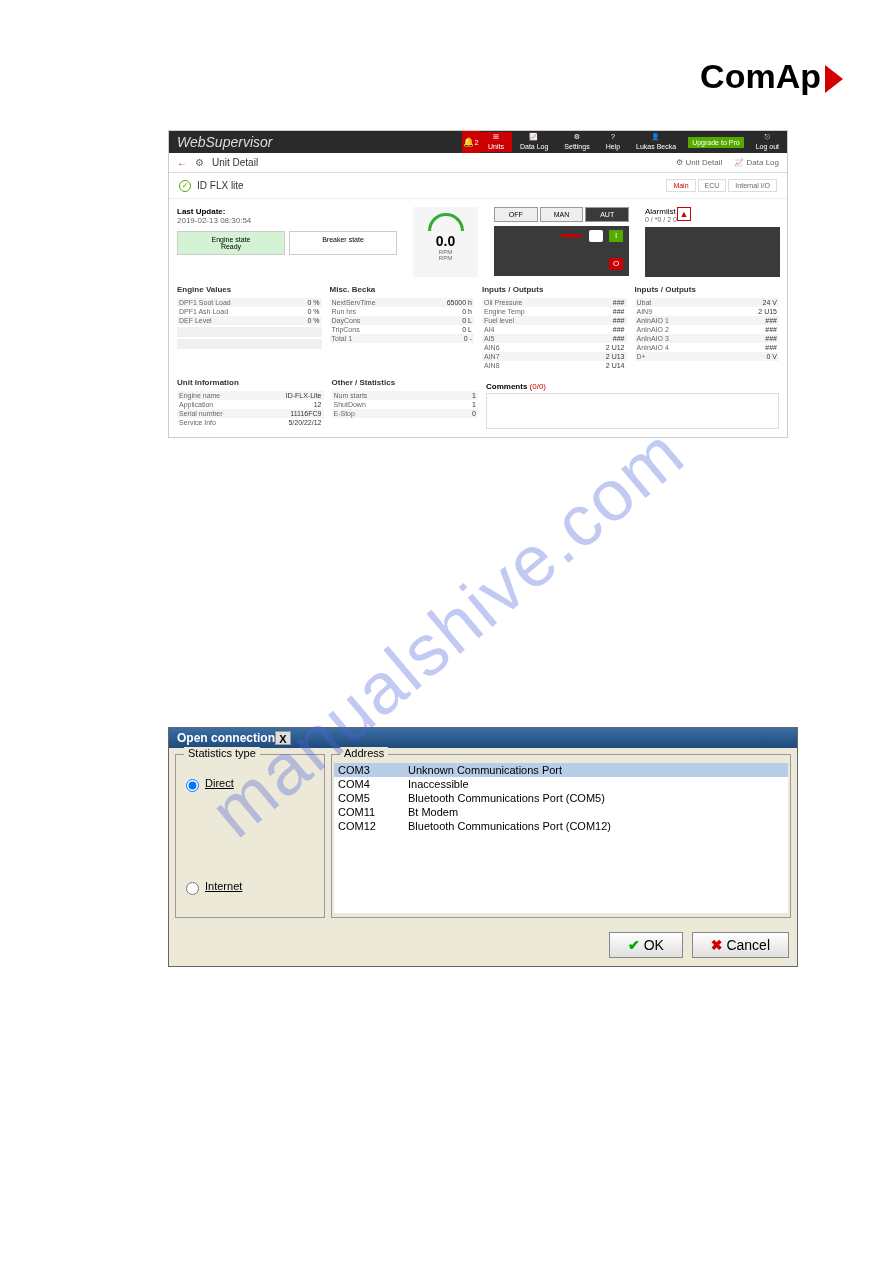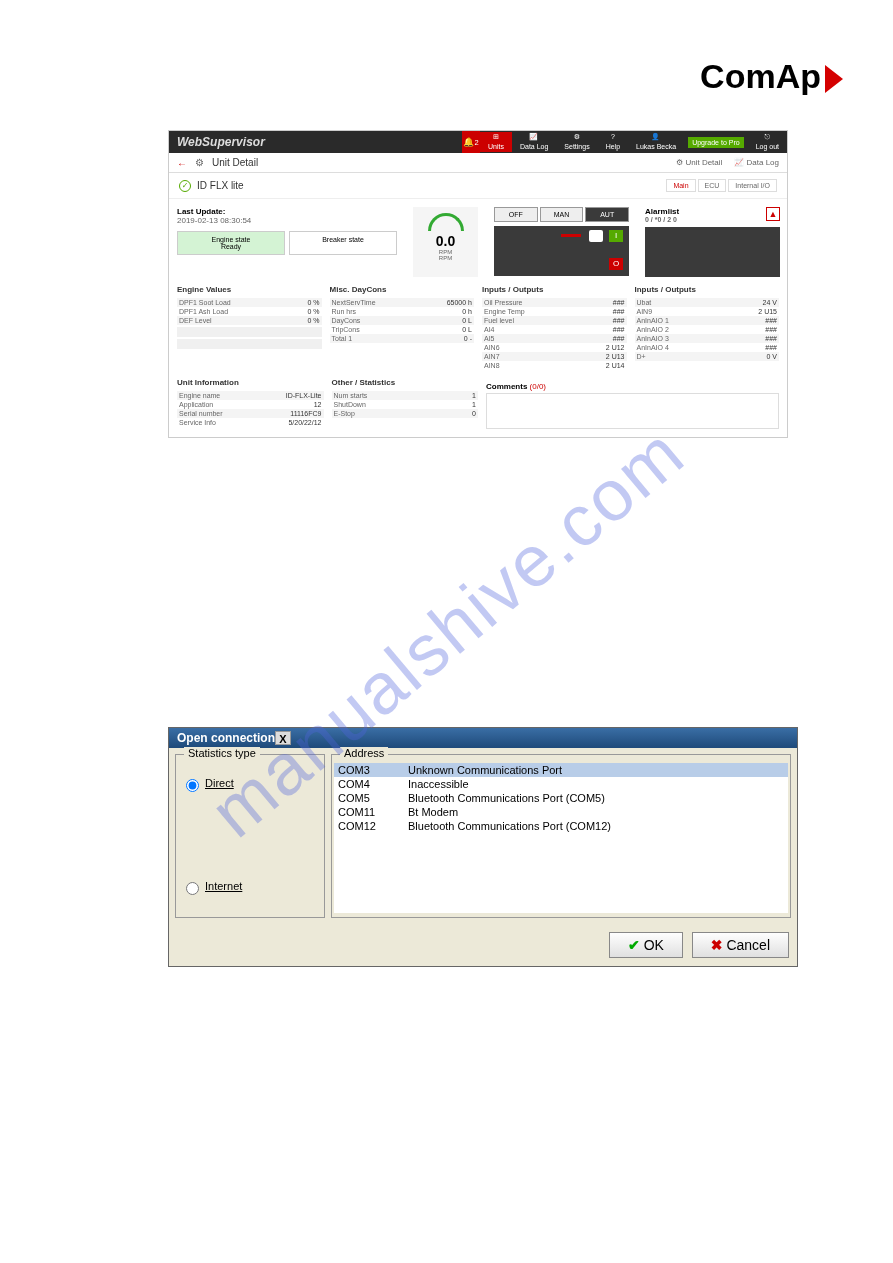--- a/index.html
+++ b/index.html
@@ -3,21 +3,21 @@
   <meta charset="utf-8">
   <style>
     * { box-sizing: border-box; margin: 0; padding: 0; font-family: Arial, sans-serif; }
     body { background: #fff; width: 893px; height: 1263px; position: relative; font-size: 10px; }
     .watermark { position: absolute; top: 50%; left: 50%; transform: translate(-50%, -50%) rotate(-40deg); font-size: 72px; color: rgba(80,100,220,0.35); font-weight: 400; z-index: 100; pointer-events: none; letter-spacing: 2px; }
     .logo { position: absolute; top: 57px; right: 50px; font-size: 34px; font-weight: 900; color: #000; }
     .logo .arrow { display: inline-block; width: 0; height: 0; border-left: 18px solid #d40000; border-top: 14px solid transparent; border-bottom: 14px solid transparent; margin-left: 4px; vertical-align: middle; }
     
     .websupervisor { position: absolute; top: 130px; left: 168px; width: 620px; border: 1px solid #ccc; }
     .ws-header { background: #2a2a2a; color: #fff; display: flex; align-items: center; height: 22px; }
-    .ws-header .brand { font-size: 12px; font-style: italic; font-weight: bold; padding: 0 8px; color: #ddd; }
+    .ws-header .brand { font-size: 14px; font-style: italic; font-weight: normal; padding: 0 8px; color: #ddd; }
     .ws-header .spacer { flex: 1; }
     .ws-header .navitem { padding: 0 8px; font-size: 7px; text-align: center; line-height: 10px; }
     .ws-header .navitem.active { background: #c00; }
     .ws-header .bell { background: #c00; width: 18px; height: 22px; display: flex; align-items: center; justify-content: center; font-size: 9px; }
     .ws-header .upgrade { background: #5a0; font-size: 7px; padding: 2px 4px; margin: 0 4px; }
     
     .ws-toolbar { display: flex; align-items: center; padding: 4px 8px; border-bottom: 1px solid #ddd; background: #fff; }
     .ws-toolbar .back { color: #c00; font-weight: bold; margin-right: 8px; }
     .ws-toolbar .icon { margin-right: 8px; color: #666; }
     .ws-toolbar .title { font-size: 10px; color: #333; }
@@ -49,21 +49,21 @@
     .ws-btnrow { display: flex; gap: 2px; margin-bottom: 4px; }
     .ws-btn { flex: 1; font-size: 7px; padding: 3px; border: 1px solid #999; text-align: center; background: #eee; }
     .ws-btn.active { background: #3a3a3a; color: #fff; }
     .ws-dark { background: #3a3a3a; height: 50px; position: relative; }
     .ws-dark .red { position: absolute; top: 8px; right: 48px; width: 20px; height: 3px; background: #c00; }
     .ws-dark .eng { position: absolute; top: 4px; right: 26px; width: 14px; height: 12px; background: #fff; border-radius: 2px; }
     .ws-dark .ibox { position: absolute; top: 4px; right: 6px; width: 14px; height: 12px; background: #5a0; color: #fff; text-align: center; font-size: 8px; line-height: 12px; }
     .ws-dark .obox { position: absolute; bottom: 6px; right: 6px; width: 14px; height: 12px; background: #c00; color: #fff; text-align: center; font-size: 8px; line-height: 12px; }
     
     .ws-alarm { flex: 0 0 135px; }
-    .ws-alarm .hdr { font-size: 8px; font-weight: bold; display: flex; justify-content: space-between; }
+    .ws-alarm .hdr { font-size: 8px; font-weight: normal; display: flex; }
     .ws-alarm .sub { font-size: 7px; color: #666; }
     .ws-alarm .tri { width: 14px; height: 14px; border: 1px solid #c00; display: inline-flex; align-items: center; justify-content: center; color: #c00; font-size: 9px; }
     .ws-alarm .box { background: #3a3a3a; height: 50px; margin-top: 4px; }
     
     .ws-cols { display: flex; gap: 8px; }
     .ws-col { flex: 1; }
     .ws-col .hdr { font-size: 8px; font-weight: bold; margin-bottom: 4px; color: #333; }
     .ws-datarow { display: flex; justify-content: space-between; font-size: 7px; padding: 1px 2px; color: #666; }
     .ws-datarow:nth-child(even) { background: #f4f4f4; }
     .ws-datarow .val { color: #333; }
@@ -207,21 +207,21 @@
             <span class="val">0 %</span>
           </div>
         <div class="ws-datarow">
             <span>DEF Level</span>
             <span class="val">0 %</span>
           </div>
         <div class="ws-blank"></div>
           <div class="ws-blank"></div>
       </div>
       <div class="ws-col">
-        <div class="hdr">Misc. DayCons</div>
+        <div class="hdr">Misc. Becka</div>
         <div class="ws-datarow">
             <span>NextServTime</span>
             <span class="val">65000 h</span>
           </div>
         <div class="ws-datarow">
             <span>Run hrs</span>
             <span class="val">0 h</span>
           </div>
         <div class="ws-datarow">
             <span>DayCons</span>

